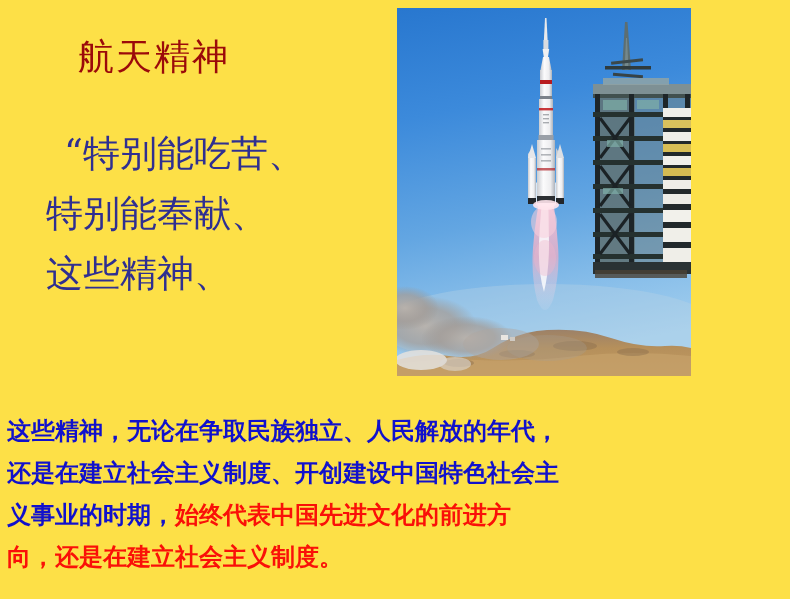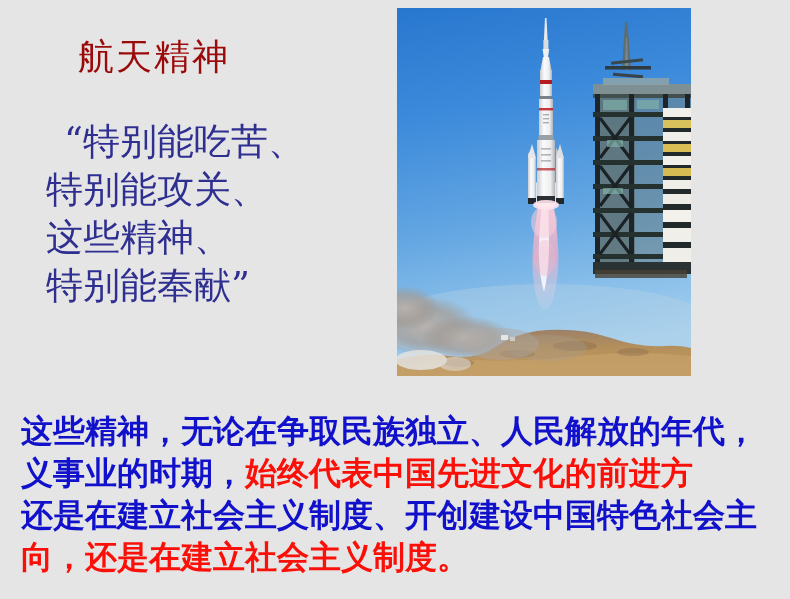--- a/index.html
+++ b/index.html
@@ -13,21 +13,21 @@
     position: relative;
     overflow: hidden;
     font-family: "DejaVu Sans", "Liberation Sans", sans-serif;
   }
 
   #slide {
     position: absolute;
     left: 0; top: 0;
     width: 790px;
     height: 599px;
-    background: #e5e5e5;
+    background: #fde047;
   }
 
   
   #title {
     position: absolute;
     left: 78px;
     top: 36px;
     font-family: "DejaVu Serif", "Liberation Serif", serif;
     font-size: 36px;
     line-height: 42px;
@@ -41,63 +41,62 @@
     position: absolute;
     left: 46px;
     top: 118px;
     width: 330px;
     font-family: "DejaVu Serif", "Liberation Serif", serif;
     font-size: 37px;
     line-height: 48px;
     color: #2F2F91;
     letter-spacing: 0px;
   }
-  #quote .qline { white-space: nowrap; }
+  #quote .qline { white-space: nowrap; margin-top: 12px; }
   #quote .qline.indent { padding-left: 18px; }
 
   
   #photo {
     position: absolute;
     left: 397px;
     top: 8px;
     width: 294px;
     height: 368px;
     overflow: hidden;
     background: #2E85D8;
   }
   #photo svg { display: block; width: 294px; height: 368px; }
 
   
   #paragraph {
     position: absolute;
-    left: 21px;
+    left: 7px;
     top: 410px;
     width: 760px;
     font-family: "DejaVu Serif", "Liberation Serif", serif;
-    font-size: 32px;
+    font-size: 24px;
     line-height: 42px;
     font-weight: bold;
     letter-spacing: 0px;
   }
   #paragraph .pline { white-space: nowrap; }
   .tblue { color: #1111CC; }
   .tred  { color: #FA1008; }
 </style>
 </head>
 <body>
 
 <div id="slide">
 
   <div id="title">航天精神</div>
 
   <div id="quote">
     <div class="qline indent">“特别能吃苦、</div>
-    <div class="qline">特别能攻关、</div>
+    <div class="qline">特别能奉献、</div>
     <div class="qline">这些精神、</div>
-    <div class="qline">特别能奉献”</div>
   </div>
 
   <div id="photo">
     <svg viewBox="0 0 294 368" xmlns="http://www.w3.org/2000/svg">
       <defs>
         <linearGradient id="skyGrad" x1="0" y1="0" x2="0.15" y2="1">
           <stop offset="0" stop-color="#2877CF"></stop>
           <stop offset="0.30" stop-color="#3C8ADB"></stop>
           <stop offset="0.62" stop-color="#63A6E2"></stop>
           <stop offset="0.85" stop-color="#8BC0EA"></stop>
@@ -292,23 +291,23 @@
         <rect x="113" y="329" width="5" height="4" fill="#CFCAC3"></rect>
       </g>
     </svg>
   </div>
 
   <div id="paragraph">
     <div class="pline">
       <span class="tblue">这些精神，无论在争取民族独立、人民解放的年代，</span>
     </div>
     <div class="pline">
-      <span class="tblue">义事业的时期，</span><span class="tred">始终代表中国先进文化的前进方</span>
+      <span class="tblue">还是在建立社会主义制度、开创建设中国特色社会主</span>
     </div>
     <div class="pline">
-      <span class="tblue">还是在建立社会主义制度、开创建设中国特色社会主</span>
+      <span class="tblue">义事业的时期，</span><span class="tred">始终代表中国先进文化的前进方</span>
     </div>
     <div class="pline">
       <span class="tred">向，还是在建立社会主义制度。</span>
     </div>
   </div>
 
 </div>
 
 </body></html>

